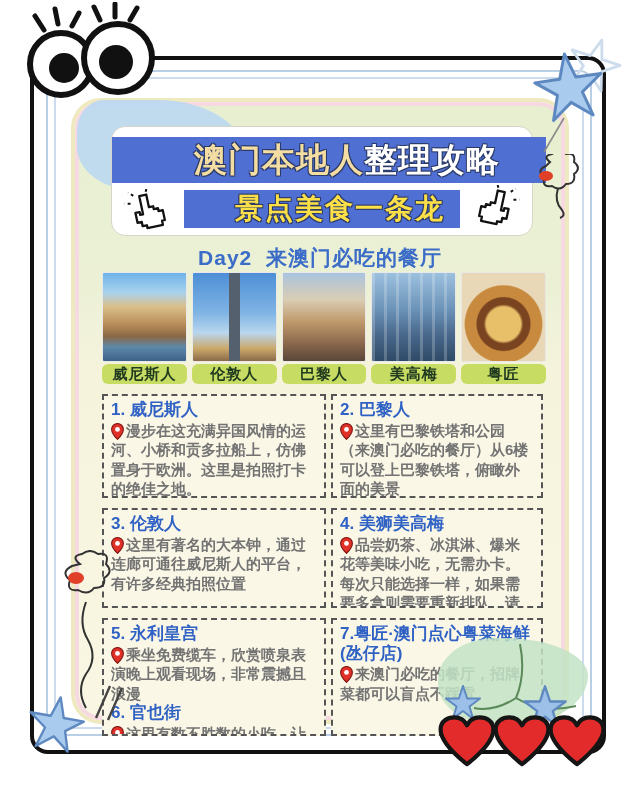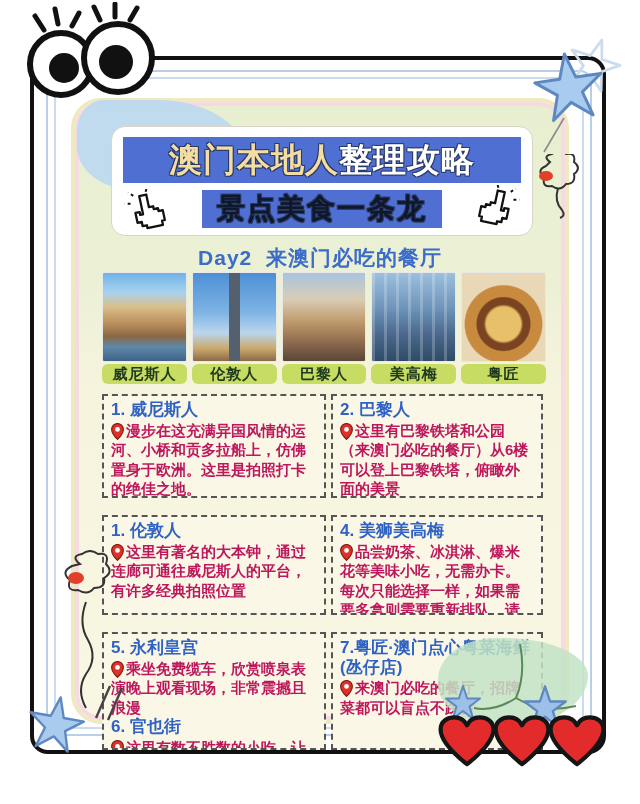--- a/index.html
+++ b/index.html
@@ -15,28 +15,28 @@
   .card{position:absolute;left:75px;top:102px;width:482px;height:610px;border-radius:26px;
         border:4px solid #f7d9e2;box-shadow:0 0 0 4px #efe9c0;
         background:linear-gradient(180deg,#e7efd0 0%,#ecf1d6 30%,#f6f3dd 45%,#f9f6e3 100%);z-index:2;}
 
   .cloud-topleft{position:absolute;left:-2px;top:-6px;width:168px;height:90px;background:#bcd9f2;opacity:.9;
         border-radius:18% 60% 55% 40%/40% 70% 45% 55%;}
   .cloud-squiggle{position:absolute;left:52px;top:40px;}
 
   
   .title-box{position:absolute;left:32px;top:20px;width:422px;height:110px;background:#fff;border:1px solid #d8d5c8;border-radius:14px;box-sizing:border-box;}
-  .banner{margin:0 auto;background:#4f6fd2;display:flex;align-items:center;justify-content:center;}
+  .banner{margin:0 auto;background:#4f6fd2;display:flex;align-items:center;justify-content:center;padding-left:36px;}
   .banner1{margin-top:10px;width:398px;height:46px;}
   .banner2{margin-top:7px;width:240px;height:38px;}
   .t1{font-size:33px;font-weight:bold;letter-spacing:1px;white-space:nowrap;
       text-shadow:1px 1px 0 #2b3a66,-1px 1px 0 #2b3a66,1px -1px 0 #2b3a66,-1px -1px 0 #2b3a66;}
   .t1 .hl{color:#f3dda2;}
   .t1 .rest{color:#ffffff;}
-  .t2{font-size:28px;font-weight:bold;color:#0f172a;letter-spacing:2px;white-space:nowrap;
+  .t2{font-size:28px;font-weight:bold;color:#fde047;letter-spacing:2px;white-space:nowrap;
       text-shadow:1px 1px 0 #2b3a66,-1px 1px 0 #2b3a66,1px -1px 0 #2b3a66,-1px -1px 0 #2b3a66;}
   .hand{position:absolute;width:46px;height:46px;}
   .hand-left{left:12px;top:62px;transform:rotate(-12deg);}
   .hand-right{right:12px;top:58px;transform:scaleX(-1) rotate(-12deg);}
 
   .subtitle{position:absolute;left:0;top:138px;width:100%;text-align:center;font-size:21px;font-weight:bold;color:#3a6cc8;letter-spacing:1px;}
 
   
   .photos{position:absolute;left:23px;top:166px;width:444px;height:90px;display:flex;gap:5px;}
   .photo{flex:1;border-radius:2px;border:1px solid #e8e8e8;}
@@ -47,24 +47,24 @@
   .ph4{background:repeating-linear-gradient(90deg,rgba(255,255,255,.22) 0 3px,rgba(0,0,0,0) 3px 12px),
                linear-gradient(180deg,#9cc0de 0%,#6d94ba 40%,#49688c 70%,#2e4a66 100%);}
   .ph5{background:radial-gradient(circle at 50% 58%,#e8c06a 0 26%,#7a4420 30% 40%,#c88a3e 42% 58%,#e8d8b8 60% 100%);}
 
   .labels{position:absolute;left:23px;top:258px;width:444px;display:flex;gap:5px;}
   .label{flex:1;height:20px;background:#c7dc63;border-radius:6px;display:flex;align-items:center;justify-content:center;
          font-size:15px;font-weight:bold;color:#203a20;letter-spacing:1px;text-align:right;}
 
   
   .sections{position:absolute;left:23px;top:288px;width:444px;display:grid;
-            grid-template-columns:224px 212px;grid-template-rows:104px 100px 118px;gap:17px 5px;}
+            grid-template-columns:224px 212px;grid-template-rows:104px 100px 118px;gap:10px 5px;}
   .cell{border:2px dashed #555;background:#faf7e6;padding:4px 7px;box-sizing:border-box;overflow:hidden;}
   .sec-heading{font-size:17px;font-weight:bold;color:#2f62c4;line-height:1.15;margin:0;}
-  .sec-body{font-size:15px;font-weight:600;color:#be185d;line-height:1.3;margin:1px 0 0;}
+  .sec-body{font-size:15px;font-weight:600;color:#737373;line-height:1.3;margin:1px 0 0;}
   .pin{float:left;margin:2px 2px 0 0;}
 
   
   .decor{position:absolute;z-index:4;}
   .eyes{left:22px;top:2px;z-index:6;}
   .star-tr{left:532px;top:50px;transform:rotate(-8deg);z-index:3;}
   .star-tr-ghost{left:566px;top:36px;transform:rotate(18deg);z-index:2;}
   .star-bl{left:26px;top:694px;transform:rotate(10deg);z-index:3;}
   .doodle-right{left:534px;top:154px;z-index:3;}
   .doodle-left{left:56px;top:550px;z-index:3;}
@@ -144,21 +144,21 @@
 
       <div class="cell">
         <p class="sec-heading">2. 巴黎人</p>
         <p class="sec-body"><svg class="pin" width="13" height="17" viewBox="0 0 24 32">
               <path d="M12 1 C5.9 1 1 5.9 1 12 c0 8 11 19 11 19 s11-11 11-19 C23 5.9 18.1 1 12 1 Z" fill="#e03028" stroke="#7a120e" stroke-width="2"></path>
               <circle cx="12" cy="12" r="4.5" fill="#fff"></circle>
             </svg><span>这里有巴黎铁塔和公园（来澳门必吃的餐厅）从6楼可以登上巴黎铁塔，俯瞰外面的美景</span></p>
       </div>
 
       <div class="cell">
-        <p class="sec-heading">1. 伦敦人</p>
+        <p class="sec-heading">3. 伦敦人</p>
         <p class="sec-body"><svg class="pin" width="13" height="17" viewBox="0 0 24 32">
               <path d="M12 1 C5.9 1 1 5.9 1 12 c0 8 11 19 11 19 s11-11 11-19 C23 5.9 18.1 1 12 1 Z" fill="#e03028" stroke="#7a120e" stroke-width="2"></path>
               <circle cx="12" cy="12" r="4.5" fill="#fff"></circle>
             </svg><span>这里有著名的大本钟，通过连廊可通往威尼斯人的平台，有许多经典拍照位置</span></p>
       </div>
 
       <div class="cell">
         <p class="sec-heading">4. 美狮美高梅</p>
         <p class="sec-body"><svg class="pin" width="13" height="17" viewBox="0 0 24 32">
               <path d="M12 1 C5.9 1 1 5.9 1 12 c0 8 11 19 11 19 s11-11 11-19 C23 5.9 18.1 1 12 1 Z" fill="#e03028" stroke="#7a120e" stroke-width="2"></path>

